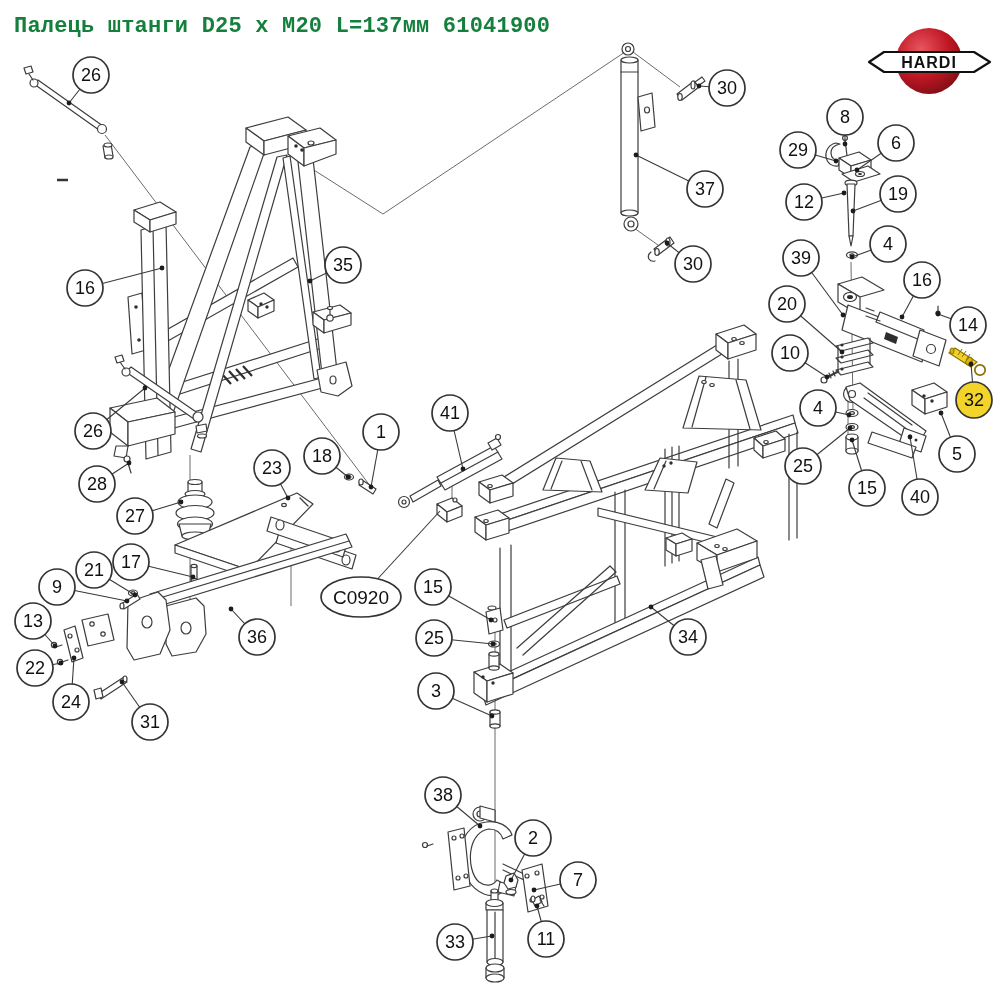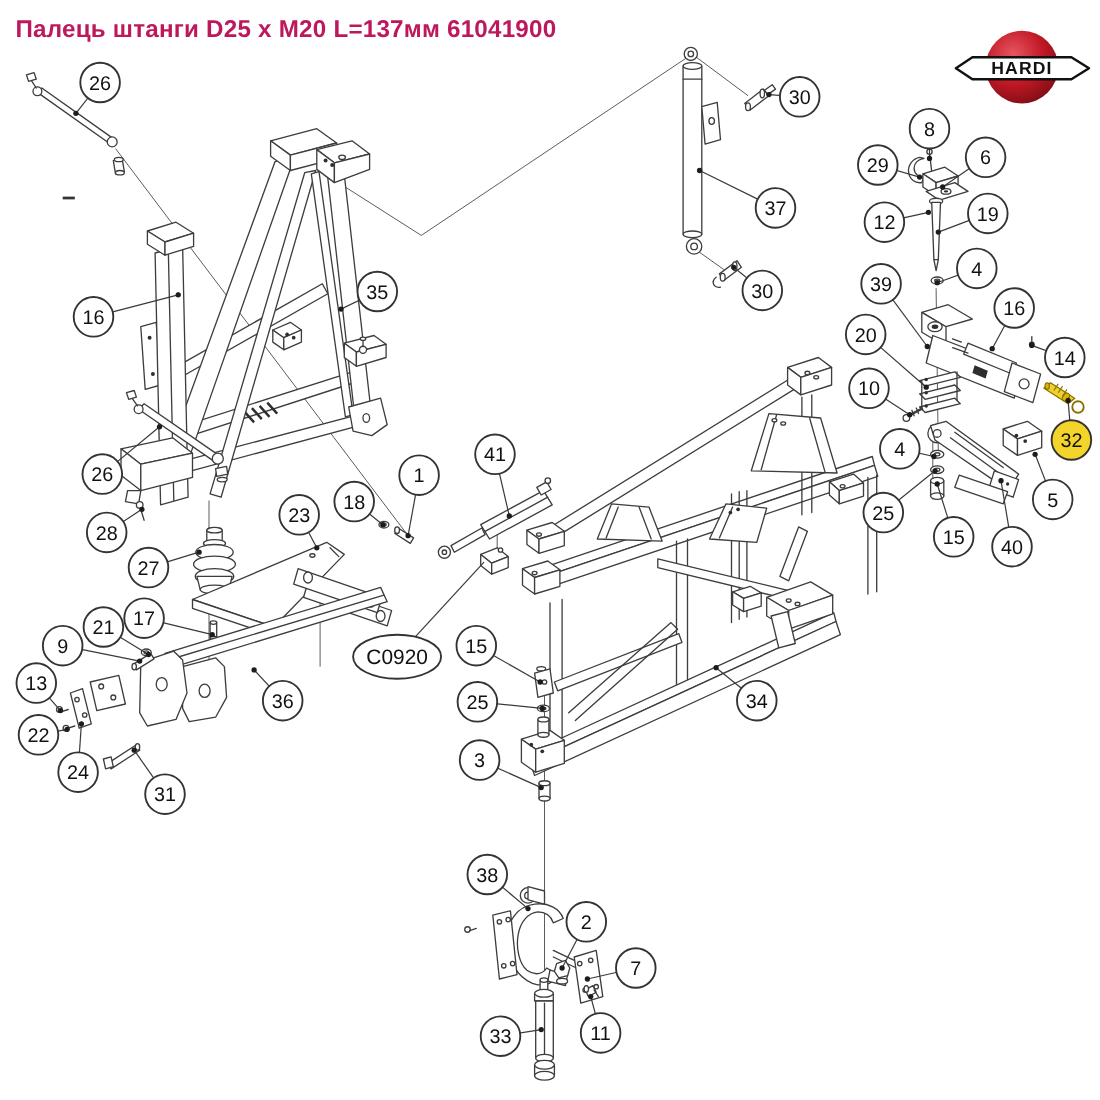--- a/index.html
+++ b/index.html
@@ -1,19 +1,19 @@
 <!DOCTYPE html>
 <html><head>
 <meta charset="utf-8">
 <style>
   html,body{margin:0;padding:0;background:#fff;}
   #page{position:relative;width:1000px;height:1000px;background:#fff;overflow:hidden;
         font-family:"Liberation Sans",sans-serif;}
-  #title{position:absolute;left:14px;top:14px;font-size:22px;font-weight:bold;color:#be185d;
-         letter-spacing:0.2px;white-space:nowrap;}
+  #title{position:absolute;left:14px;top:14px;font-size:22px;font-weight:bold;color:#15803d;
+         letter-spacing:0.2px;white-space:nowrap;font-family:Liberation Mono, monospace;}
   #art{position:absolute;left:0;top:0;}
   
   .p{fill:#fff;stroke:#3d3d3d;stroke-width:1.2;stroke-linejoin:round;}
   .ln{fill:none;stroke:#3d3d3d;stroke-width:1.2;stroke-linejoin:round;stroke-linecap:round;}
   .thin{fill:none;stroke:#5a5a5a;stroke-width:0.9;}
   .dk{fill:#2e2e2e;stroke:none;}
   .hk{stroke:#2e2e2e;stroke-width:2.2;fill:none;}
   .hole{fill:#fff;stroke:#3d3d3d;stroke-width:1.2;}
   .leader{stroke:#3a3a3a;stroke-width:1.1;fill:none;}
   .dot{fill:#1c1c1c;stroke:none;}

